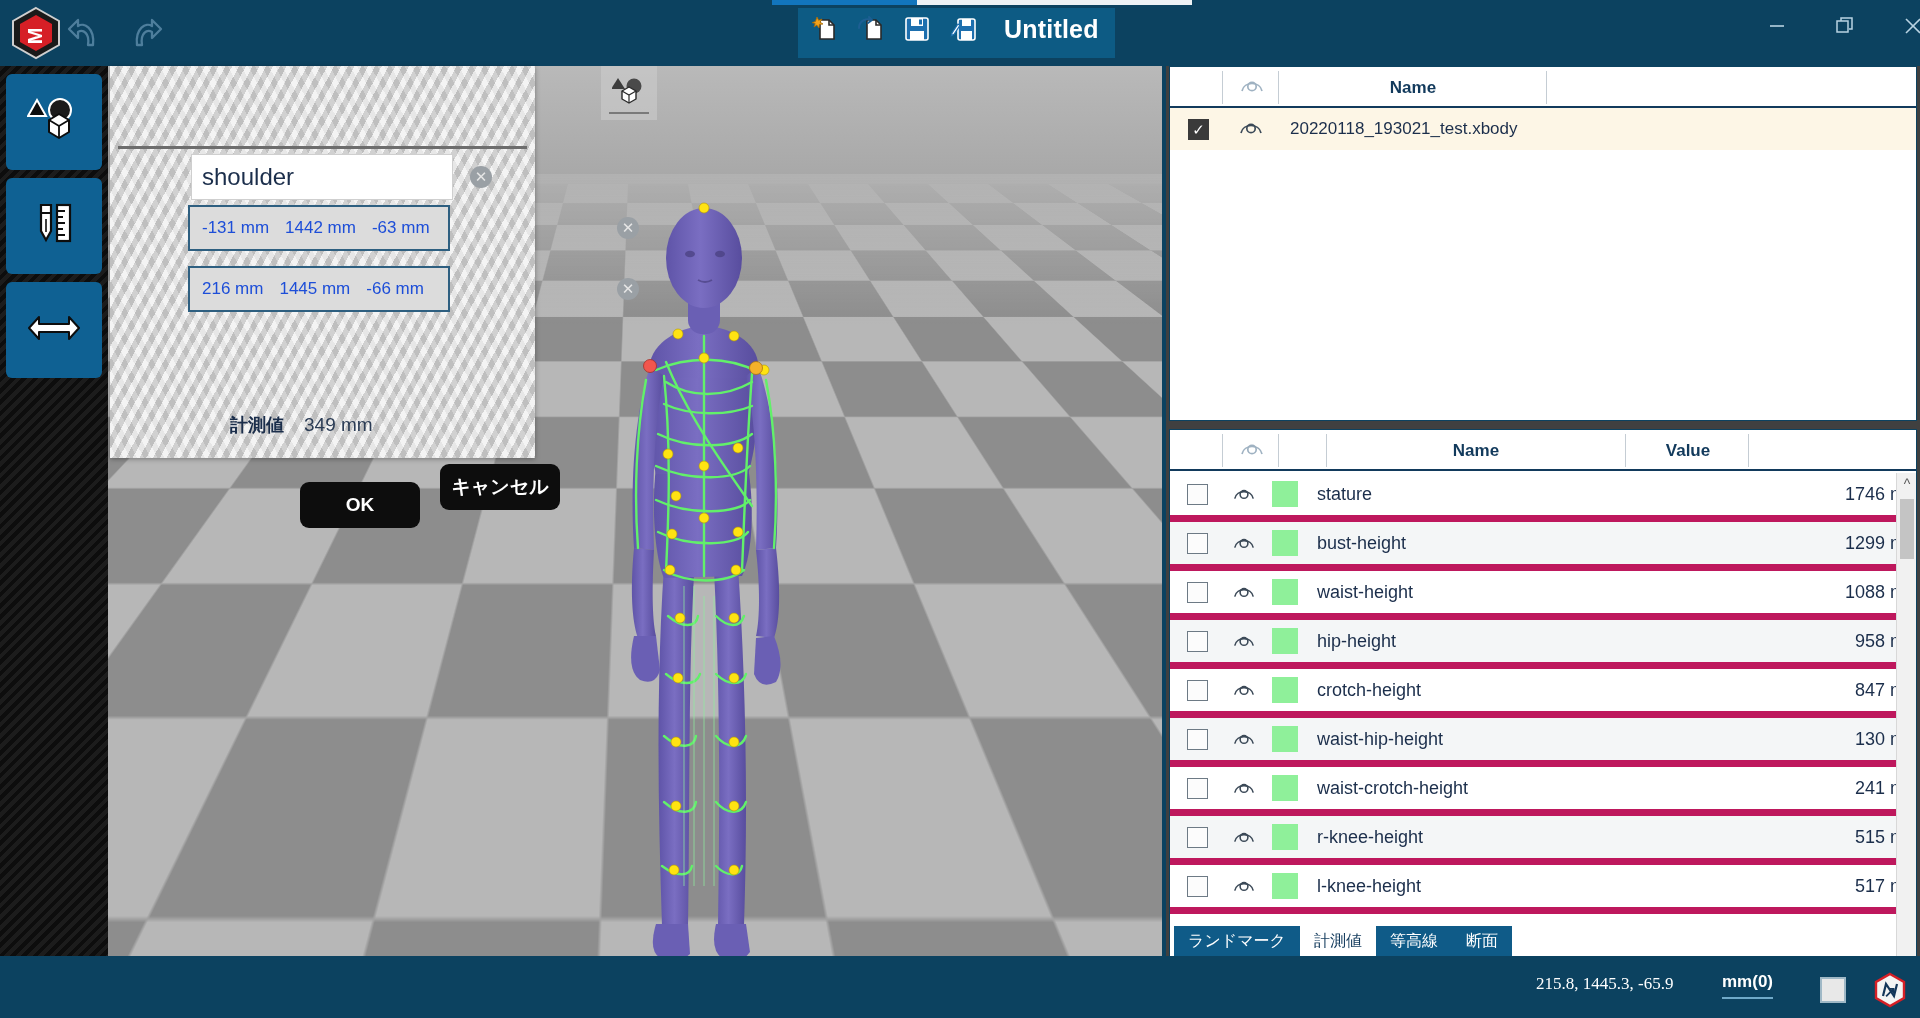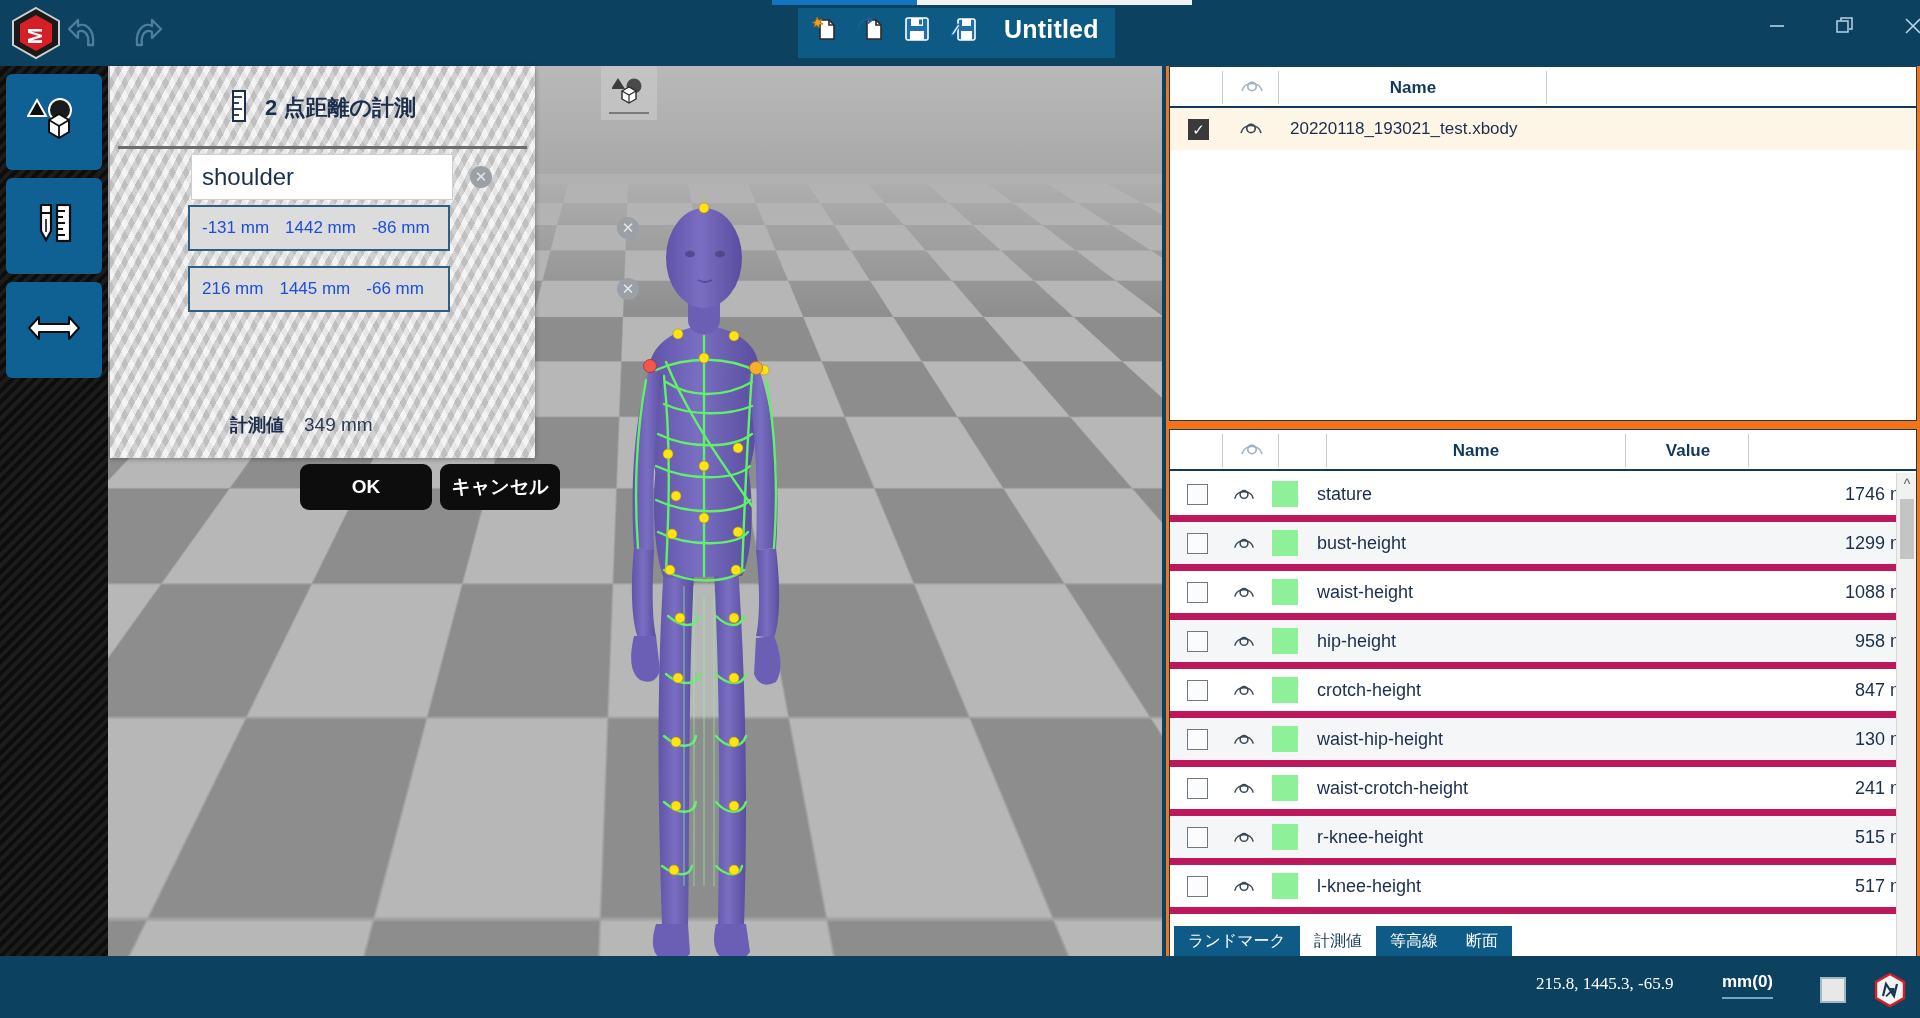--- a/index.html
+++ b/index.html
@@ -109,21 +109,21 @@
   }
 
   
   #viewcube {
     position: absolute; left: 1010px; top: 820px; width: 120px; height: 110px;
   }
 
   
   #right-col {
     position: absolute; left: 1166px; top: 66px; width: 754px; height: 890px;
-    background: #f97316;
+    background: #404040;
   }
 
   
   #files-panel {
     position: absolute; left: 3px; top: 0px; width: 748px; height: 355px;
     background: #ffffff; border: 1px solid #0c4260;
   }
   .tbl-head {
     position: relative; height: 41px; background: #ffffff;
     border-bottom: 2px solid #123a5c;
@@ -263,21 +263,21 @@
     font-family:"DejaVu Sans", sans-serif;
   }
   #res-label { left: 120px; top: 347px; }
   #res-value { position:absolute; left:194px; top:348px; color:#2b3c55; font-size:19px; }
   .dlgbtn {
     position:absolute; top: 398px; height: 46px;
     background:#0d0d0d; color:#ffffff; border-radius:9px;
     display:flex; align-items:center; justify-content:center;
     font-size:19px; font-weight:bold; cursor:pointer;
   }
-  #btn-ok { left: 190px; width: 132px; }
+  #btn-ok { left: 190px; width: 120px; margin-top: 18px; }
   #btn-cancel { left: 330px; width: 120px; }
 </style>
 </head>
 <body>
 
 <div id="app">
 
   <div id="titlebar">
 
     <div class="tabstrip">
@@ -690,46 +690,34 @@
   <div id="st-square"></div>
   <div id="st-badge">
     <svg width="36" height="36" viewBox="0 0 36 36">
       <polygon points="18,2 32,10 32,26 18,34 4,26 4,10" fill="#f4f4f4" stroke="#d61f26" stroke-width="2.4"></polygon>
       <text x="18" y="25" font-size="15" font-weight="bold" fill="#14365a" text-anchor="middle" font-family="Liberation Sans, sans-serif">↗</text>
       <path d="M11 24 L14 12 L22 24 L25 12" fill="none" stroke="#14365a" stroke-width="2.2"></path>
     </svg>
   </div>
 
   <div id="dialog">
-    <div id="dlg-title-row">
-      <span>
-        <svg width="20" height="34" viewBox="0 0 20 34">
-          <rect x="4" y="2" width="12" height="30" fill="#ffffff" stroke="#1b2e4b" stroke-width="2"></rect>
-          <line x1="4" y1="8" x2="13" y2="8" stroke="#1b2e4b" stroke-width="1.8"></line>
-          <line x1="4" y1="14" x2="10" y2="14" stroke="#1b2e4b" stroke-width="1.8"></line>
-          <line x1="4" y1="20" x2="13" y2="20" stroke="#1b2e4b" stroke-width="1.8"></line>
-          <line x1="4" y1="26" x2="10" y2="26" stroke="#1b2e4b" stroke-width="1.8"></line>
-        </svg>
-      </span>
-      <span id="dlg-title">2 点距離の計測</span>
-    </div>
     <div id="dlg-rule"></div>
 
     <span class="fld-label" style="left:136px; top:102px;">名称</span>
     <div id="in-name">
       <span>shoulder</span>
     </div>
     <div class="clear-ico" style="left:360px; top:100px;">✕</div>
 
     <span class="fld-label" style="left:130px; top:152px;">始点</span>
     <span class="dot" style="left:184px; top:155px; background:#f2564d;"></span>
     <div class="coord-box" id="in-start">
       <span>-131 mm</span>
       <span>1442 mm</span>
-      <span>-86 mm</span>
+      <span>-63 mm</span>
     </div>
     <div class="clear-ico" style="left:507px; top:151px;">✕</div>
 
     <span class="fld-label" style="left:130px; top:213px;">終点</span>
     <span class="dot" style="left:184px; top:216px; background:#f5b12a;"></span>
     <div class="coord-box" id="in-end">
       <span>216 mm</span>
       <span>1445 mm</span>
       <span>-66 mm</span>
     </div>

